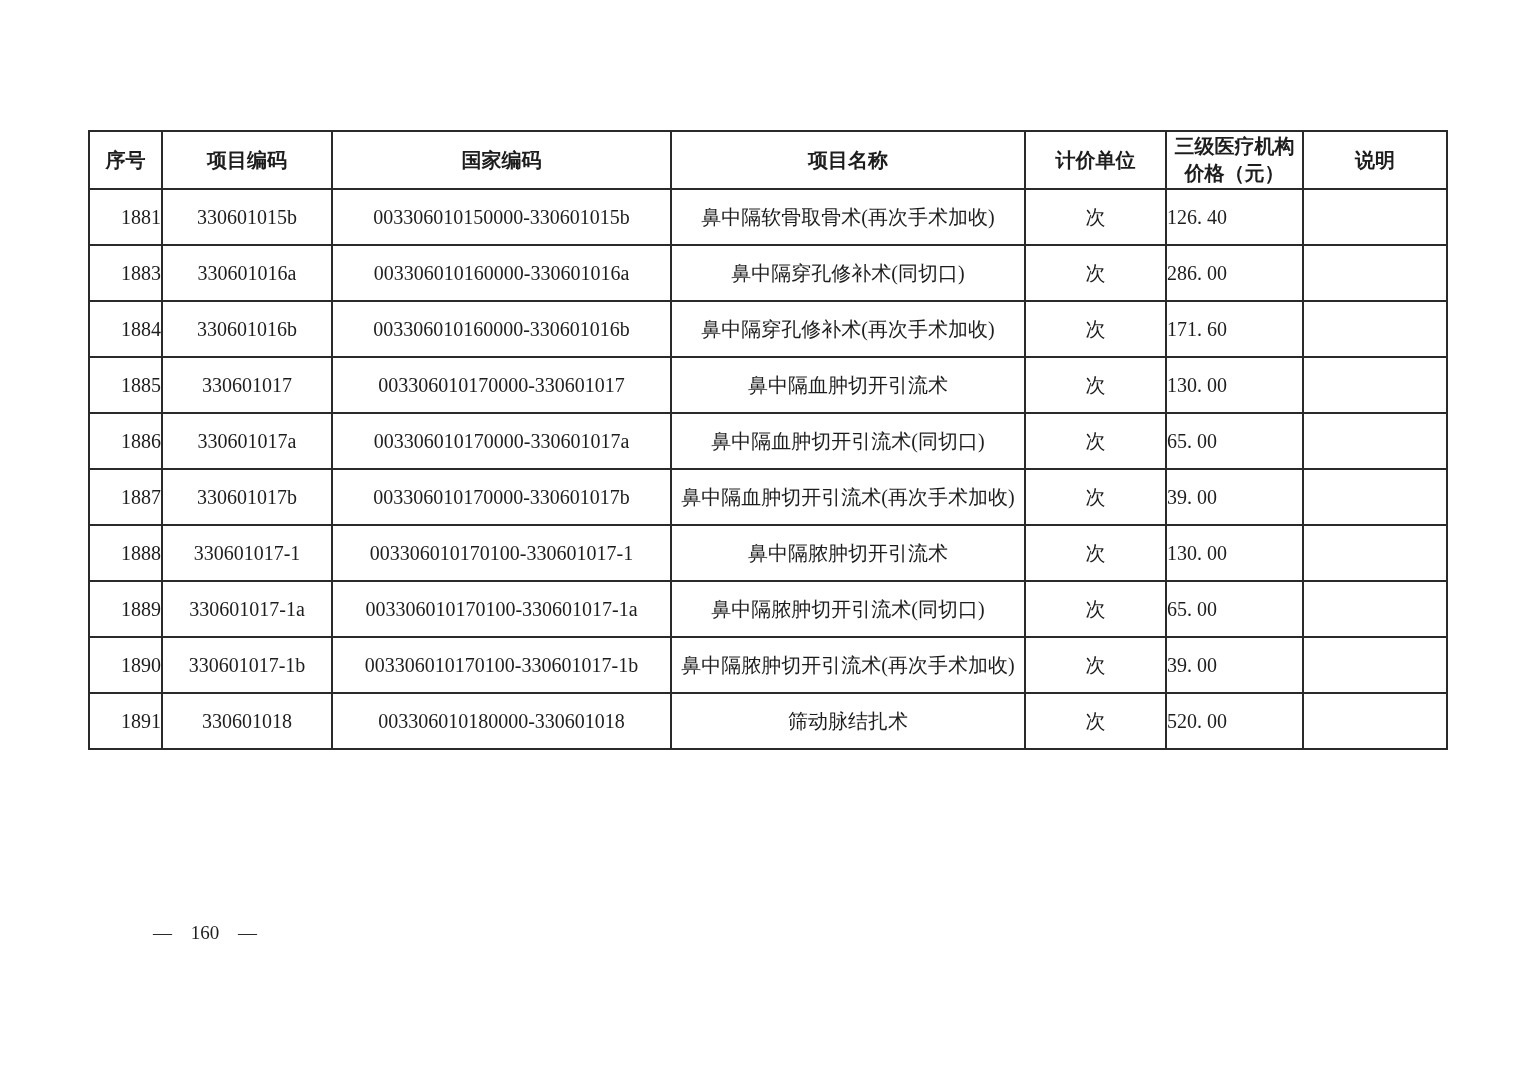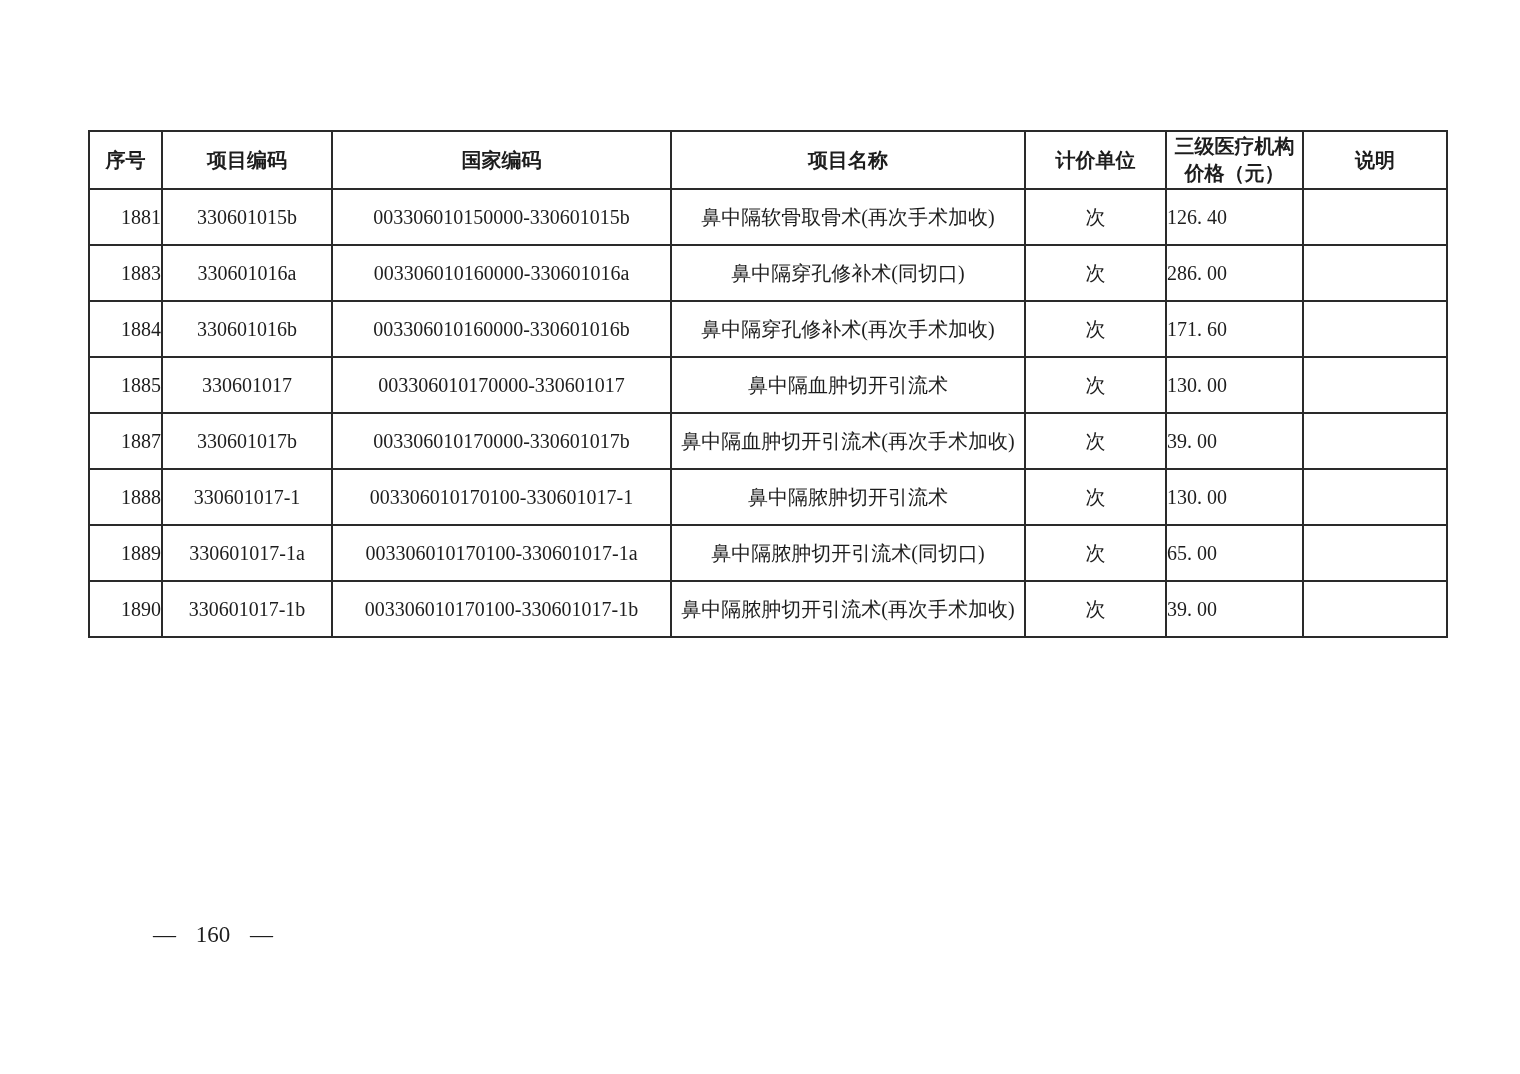--- a/index.html
+++ b/index.html
@@ -51,21 +51,21 @@
   td.c-seq   { text-align: right; }
   td.c-code  { text-align: center; padding-left: 3px; font-size: 20px; }
   td.c-name  { text-align: center; padding-left: 3px; }
   td.c-unit  { text-align: center; }
   td.c-price { }
   td.c-note  { text-align: center; }
   .page-footer {
     position: absolute;
     left: 153px;
     top: 922px;
-    font-size: 23px;
+    font-size: 19px;
     word-spacing: 14px;
     color: #1d1d1d;
     font-family: "Liberation Serif", "DejaVu Serif", serif;
   }
 </style>
 </head>
 <body>
 
 <div class="page">
 
@@ -124,20 +124,29 @@
       <tr>
         <td class="c-seq">1885</td>
         <td class="c-code">330601017</td>
         <td class="c-code">003306010170000-330601017</td>
         <td class="c-name">鼻中隔血肿切开引流术</td>
         <td class="c-unit">次</td>
         <td class="c-price">130. 00</td>
         <td class="c-note"></td>
       </tr>
       <tr>
+        <td class="c-seq">1886</td>
+        <td class="c-code">330601017a</td>
+        <td class="c-code">003306010170000-330601017a</td>
+        <td class="c-name">鼻中隔血肿切开引流术(同切口)</td>
+        <td class="c-unit">次</td>
+        <td class="c-price">65. 00</td>
+        <td class="c-note"></td>
+      </tr>
+      <tr>
         <td class="c-seq">1887</td>
         <td class="c-code">330601017b</td>
         <td class="c-code">003306010170000-330601017b</td>
         <td class="c-name">鼻中隔血肿切开引流术(再次手术加收)</td>
         <td class="c-unit">次</td>
         <td class="c-price">39. 00</td>
         <td class="c-note"></td>
       </tr>
       <tr>
         <td class="c-seq">1888</td>
@@ -159,18 +168,27 @@
       </tr>
       <tr>
         <td class="c-seq">1890</td>
         <td class="c-code">330601017-1b</td>
         <td class="c-code">003306010170100-330601017-1b</td>
         <td class="c-name">鼻中隔脓肿切开引流术(再次手术加收)</td>
         <td class="c-unit">次</td>
         <td class="c-price">39. 00</td>
         <td class="c-note"></td>
       </tr>
+      <tr>
+        <td class="c-seq">1891</td>
+        <td class="c-code">330601018</td>
+        <td class="c-code">003306010180000-330601018</td>
+        <td class="c-name">筛动脉结扎术</td>
+        <td class="c-unit">次</td>
+        <td class="c-price">520. 00</td>
+        <td class="c-note"></td>
+      </tr>
     </tbody>
   </table>
 
   <div class="page-footer">— 160 —</div>
 
 </div>
 
 </body></html>

